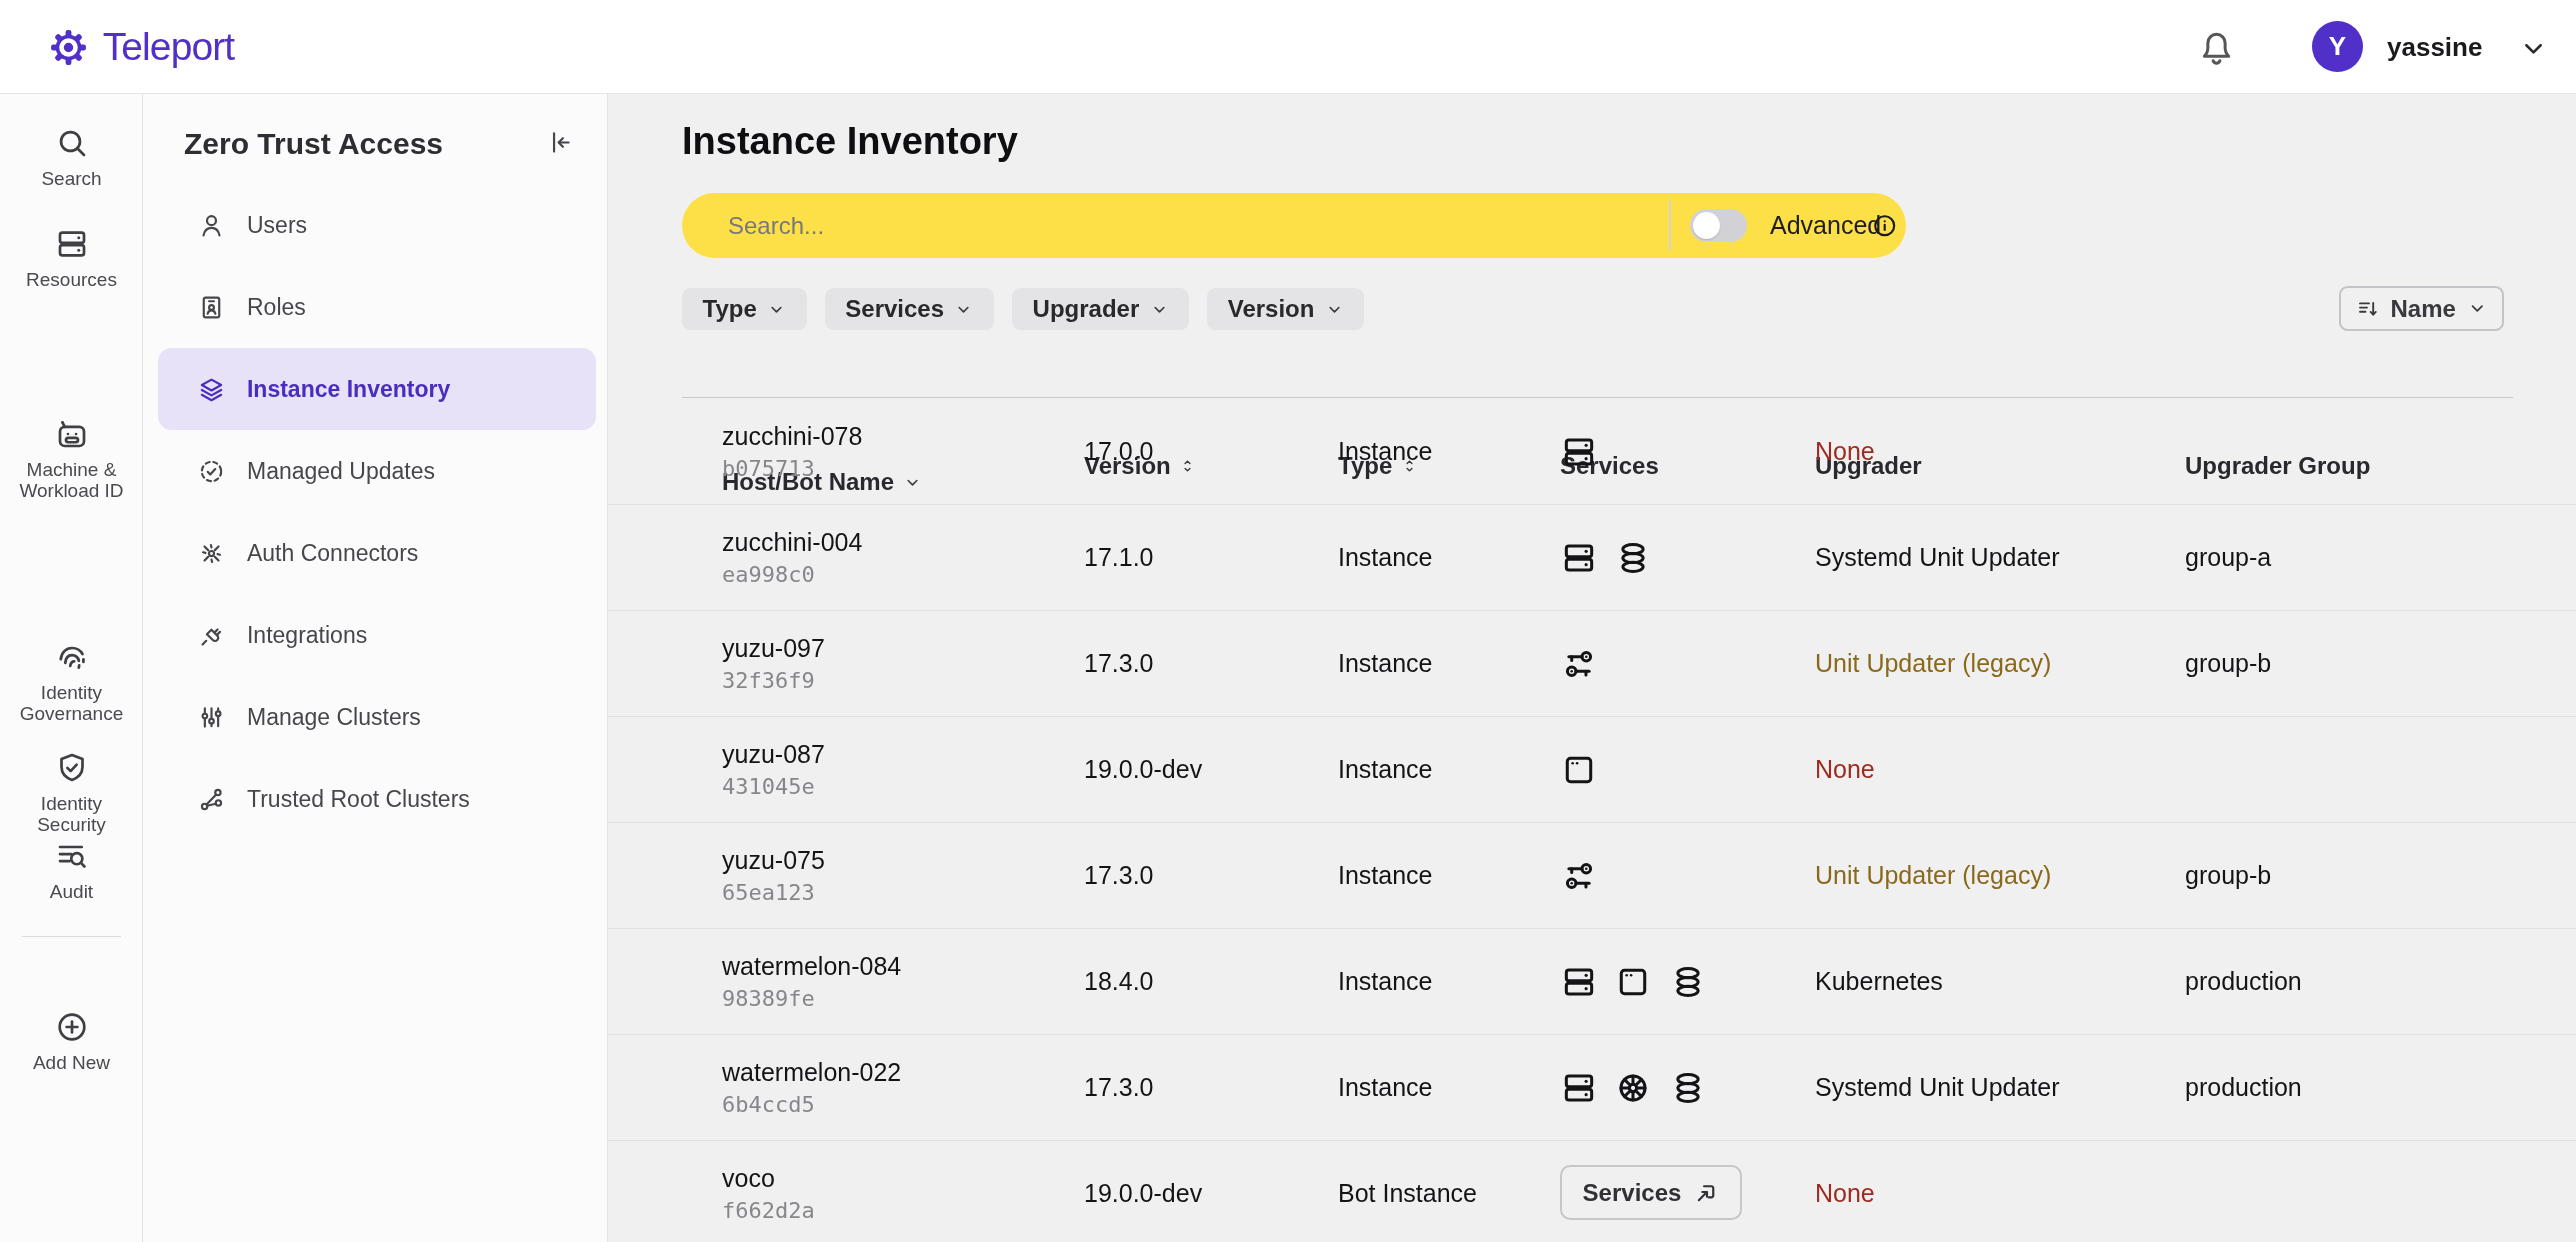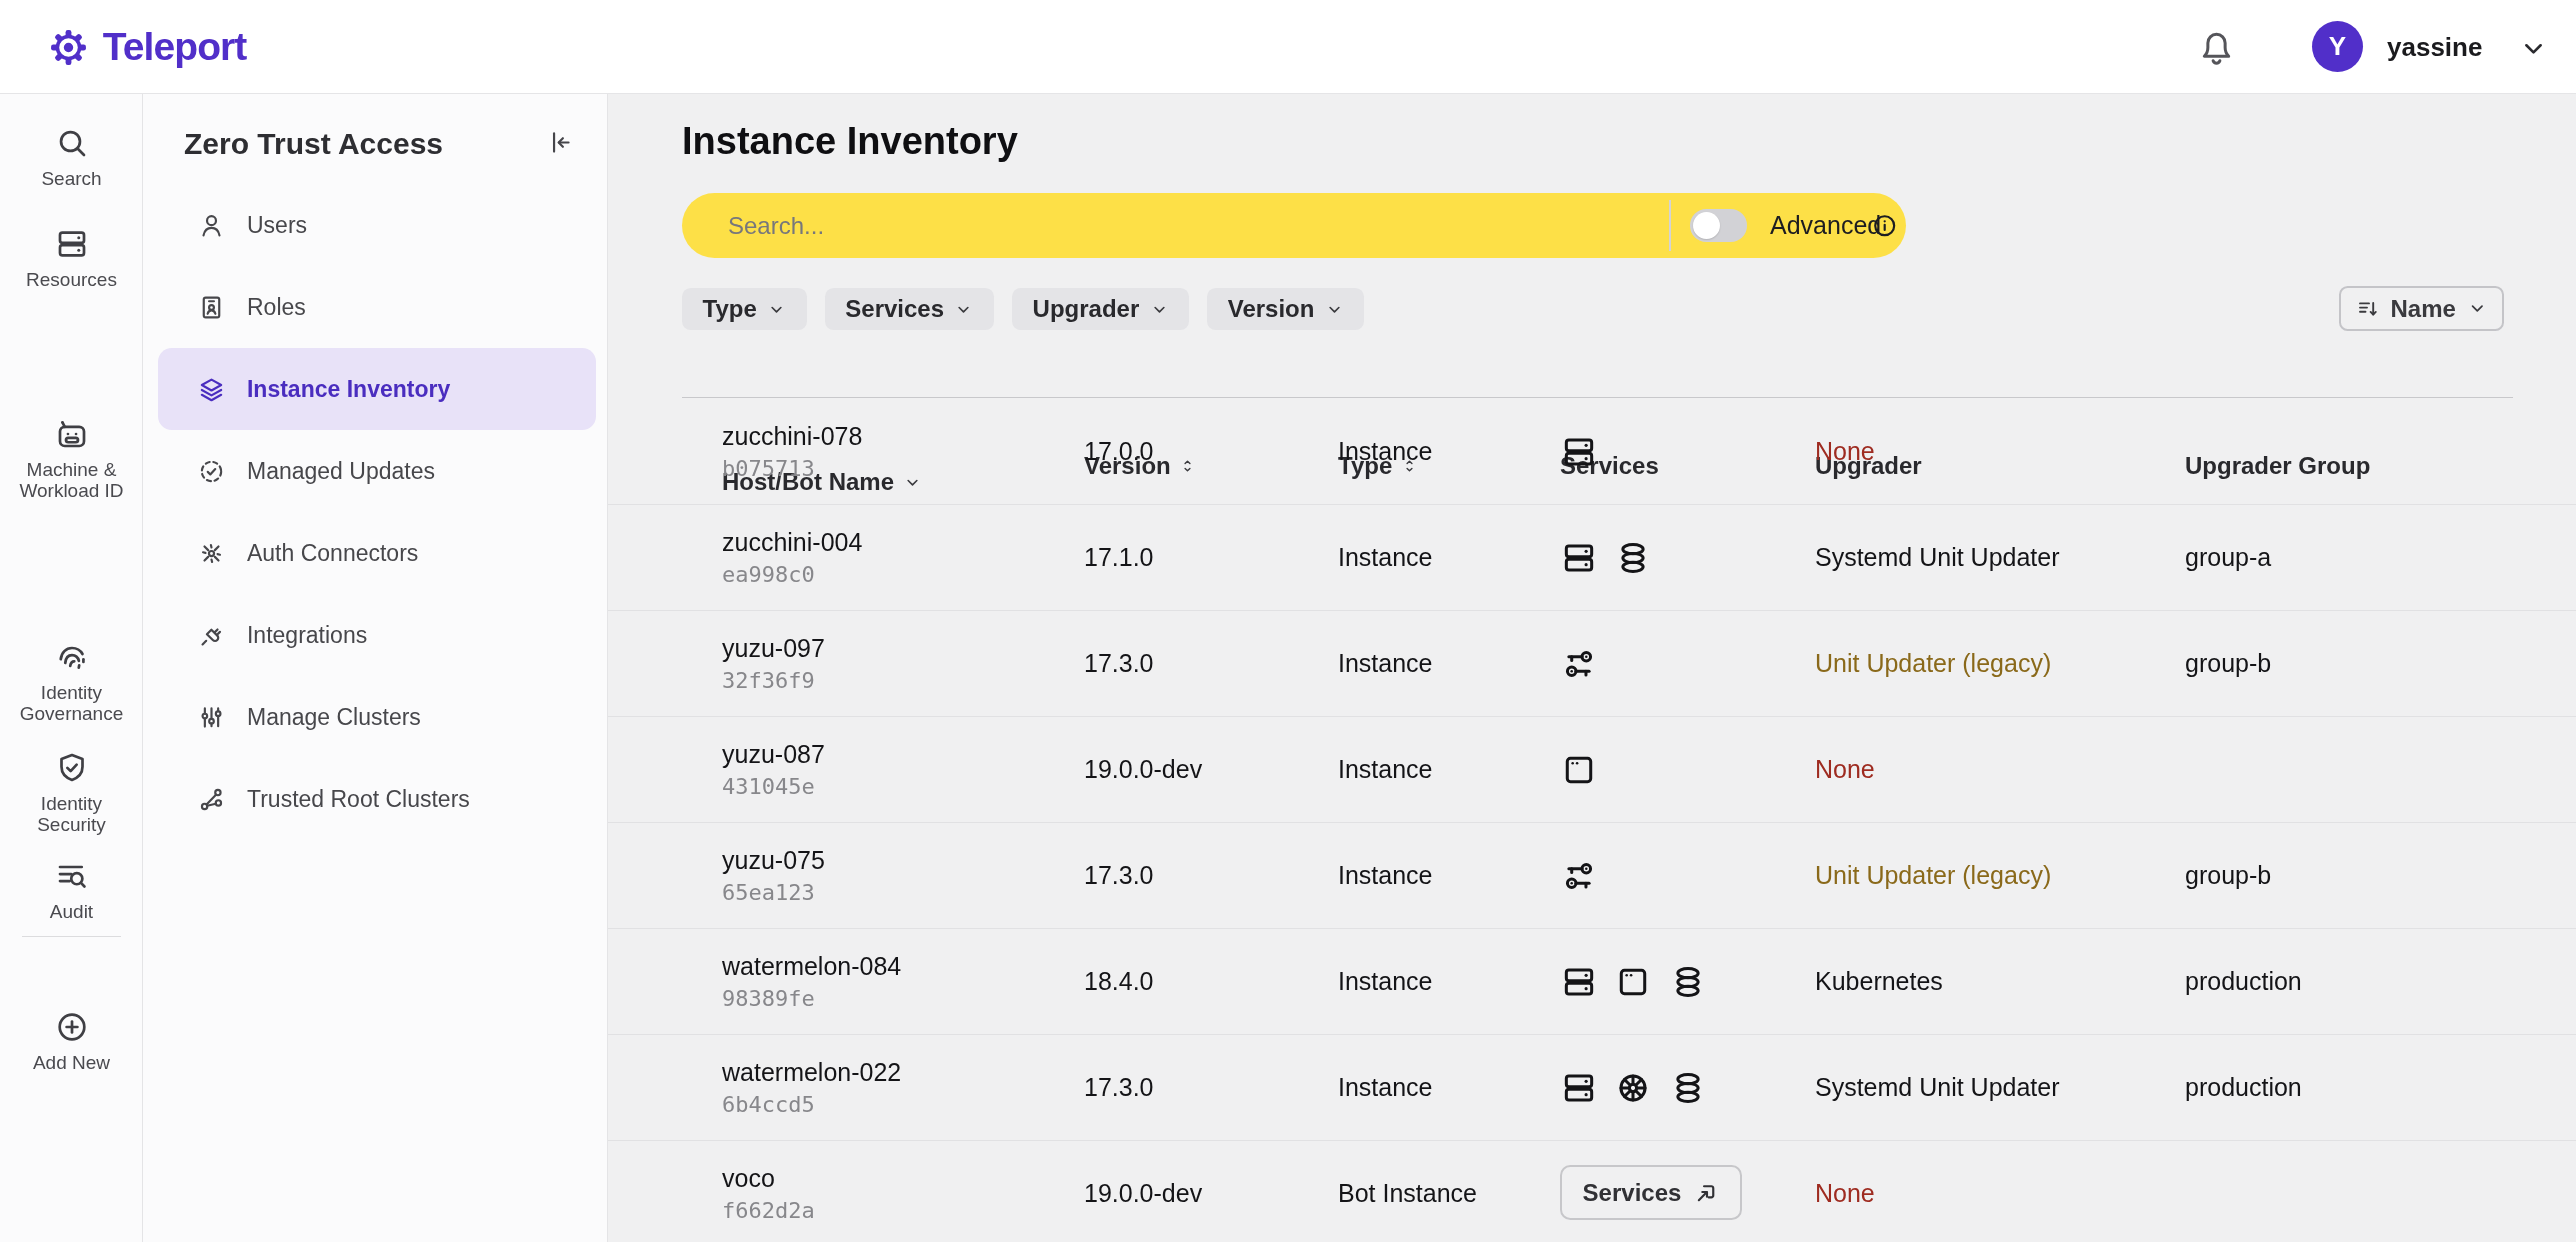--- a/index.html
+++ b/index.html
@@ -6,21 +6,21 @@
   html,body { background:#F0F0F1; }
   #app{
     position:relative; width:2576px; height:1243px; overflow:hidden;
     font-family:"Liberation Sans", sans-serif; background:#F0F0F1; color:#17171A;
   }
   .ic{ fill:none; stroke:currentColor; stroke-width:1.8; stroke-linecap:round; stroke-linejoin:round; display:block; }
 
   
   .topbar{ position:absolute; left:0; top:0; width:2576px; height:94px; background:#FFFFFF; border-bottom:1.7px solid #E5E5E7; z-index:5;}
   .logo{ position:absolute; left:48px; top:0; height:94px; display:flex; align-items:center; gap:13.7px; }
-  .logo-text{ font-size:39px; font-weight:700; color:#512FC9; letter-spacing:-0.9px; }
+  .logo-text{ font-size:39px; font-weight:400; color:#512FC9; letter-spacing:-0.9px; }
   .bell{ position:absolute; left:2194px; top:24px; width:45px; height:45px; color:#55555A; }
   .bell svg{ width:45px; height:45px; stroke-width:1.6;}
   .avatar{ position:absolute; left:2312px; top:21.4px; width:51px; height:51px; border-radius:50%; background:#512FC9; color:#fff;
            display:flex; align-items:center; justify-content:center; font-size:26px; font-weight:700; }
   .username{ position:absolute; left:2387px; top:0; height:94px; display:flex; align-items:center; font-size:26px; font-weight:600; color:#1B1B1E;}
   .user-caret{ position:absolute; left:2518px; top:33px; width:31px; height:31px; color:#2A2A2E;}
   .user-caret svg{width:31px;height:31px;stroke-width:2;}
 
   
   .rail{ position:absolute; left:0; top:94px; width:143px; height:1148px; background:#FBFBFC; border-right:1.7px solid #E4E4E6; z-index:4;}
@@ -332,21 +332,21 @@
       </div>
       <div class="rail-item" style="top: 656px;">
         <span class="ric">
           <svg class="ic " viewBox="0 0 24 24" aria-hidden="true">
             <use href="#i-shield"></use>
           </svg>
         </span>
         <span class="rail-label">Identity
 Security</span>
       </div>
-      <div class="rail-item" style="top: 764px;">
+      <div class="rail-item" style="top: 744px;">
         <span class="ric">
           <svg class="ic " viewBox="0 0 24 24" aria-hidden="true">
             <use href="#i-audit"></use>
           </svg>
         </span>
         <span class="rail-label">Audit</span>
       </div>
       <div class="rail-divider"></div>
       <div class="rail-item" style="top: 915px;">
         <span class="ric">

